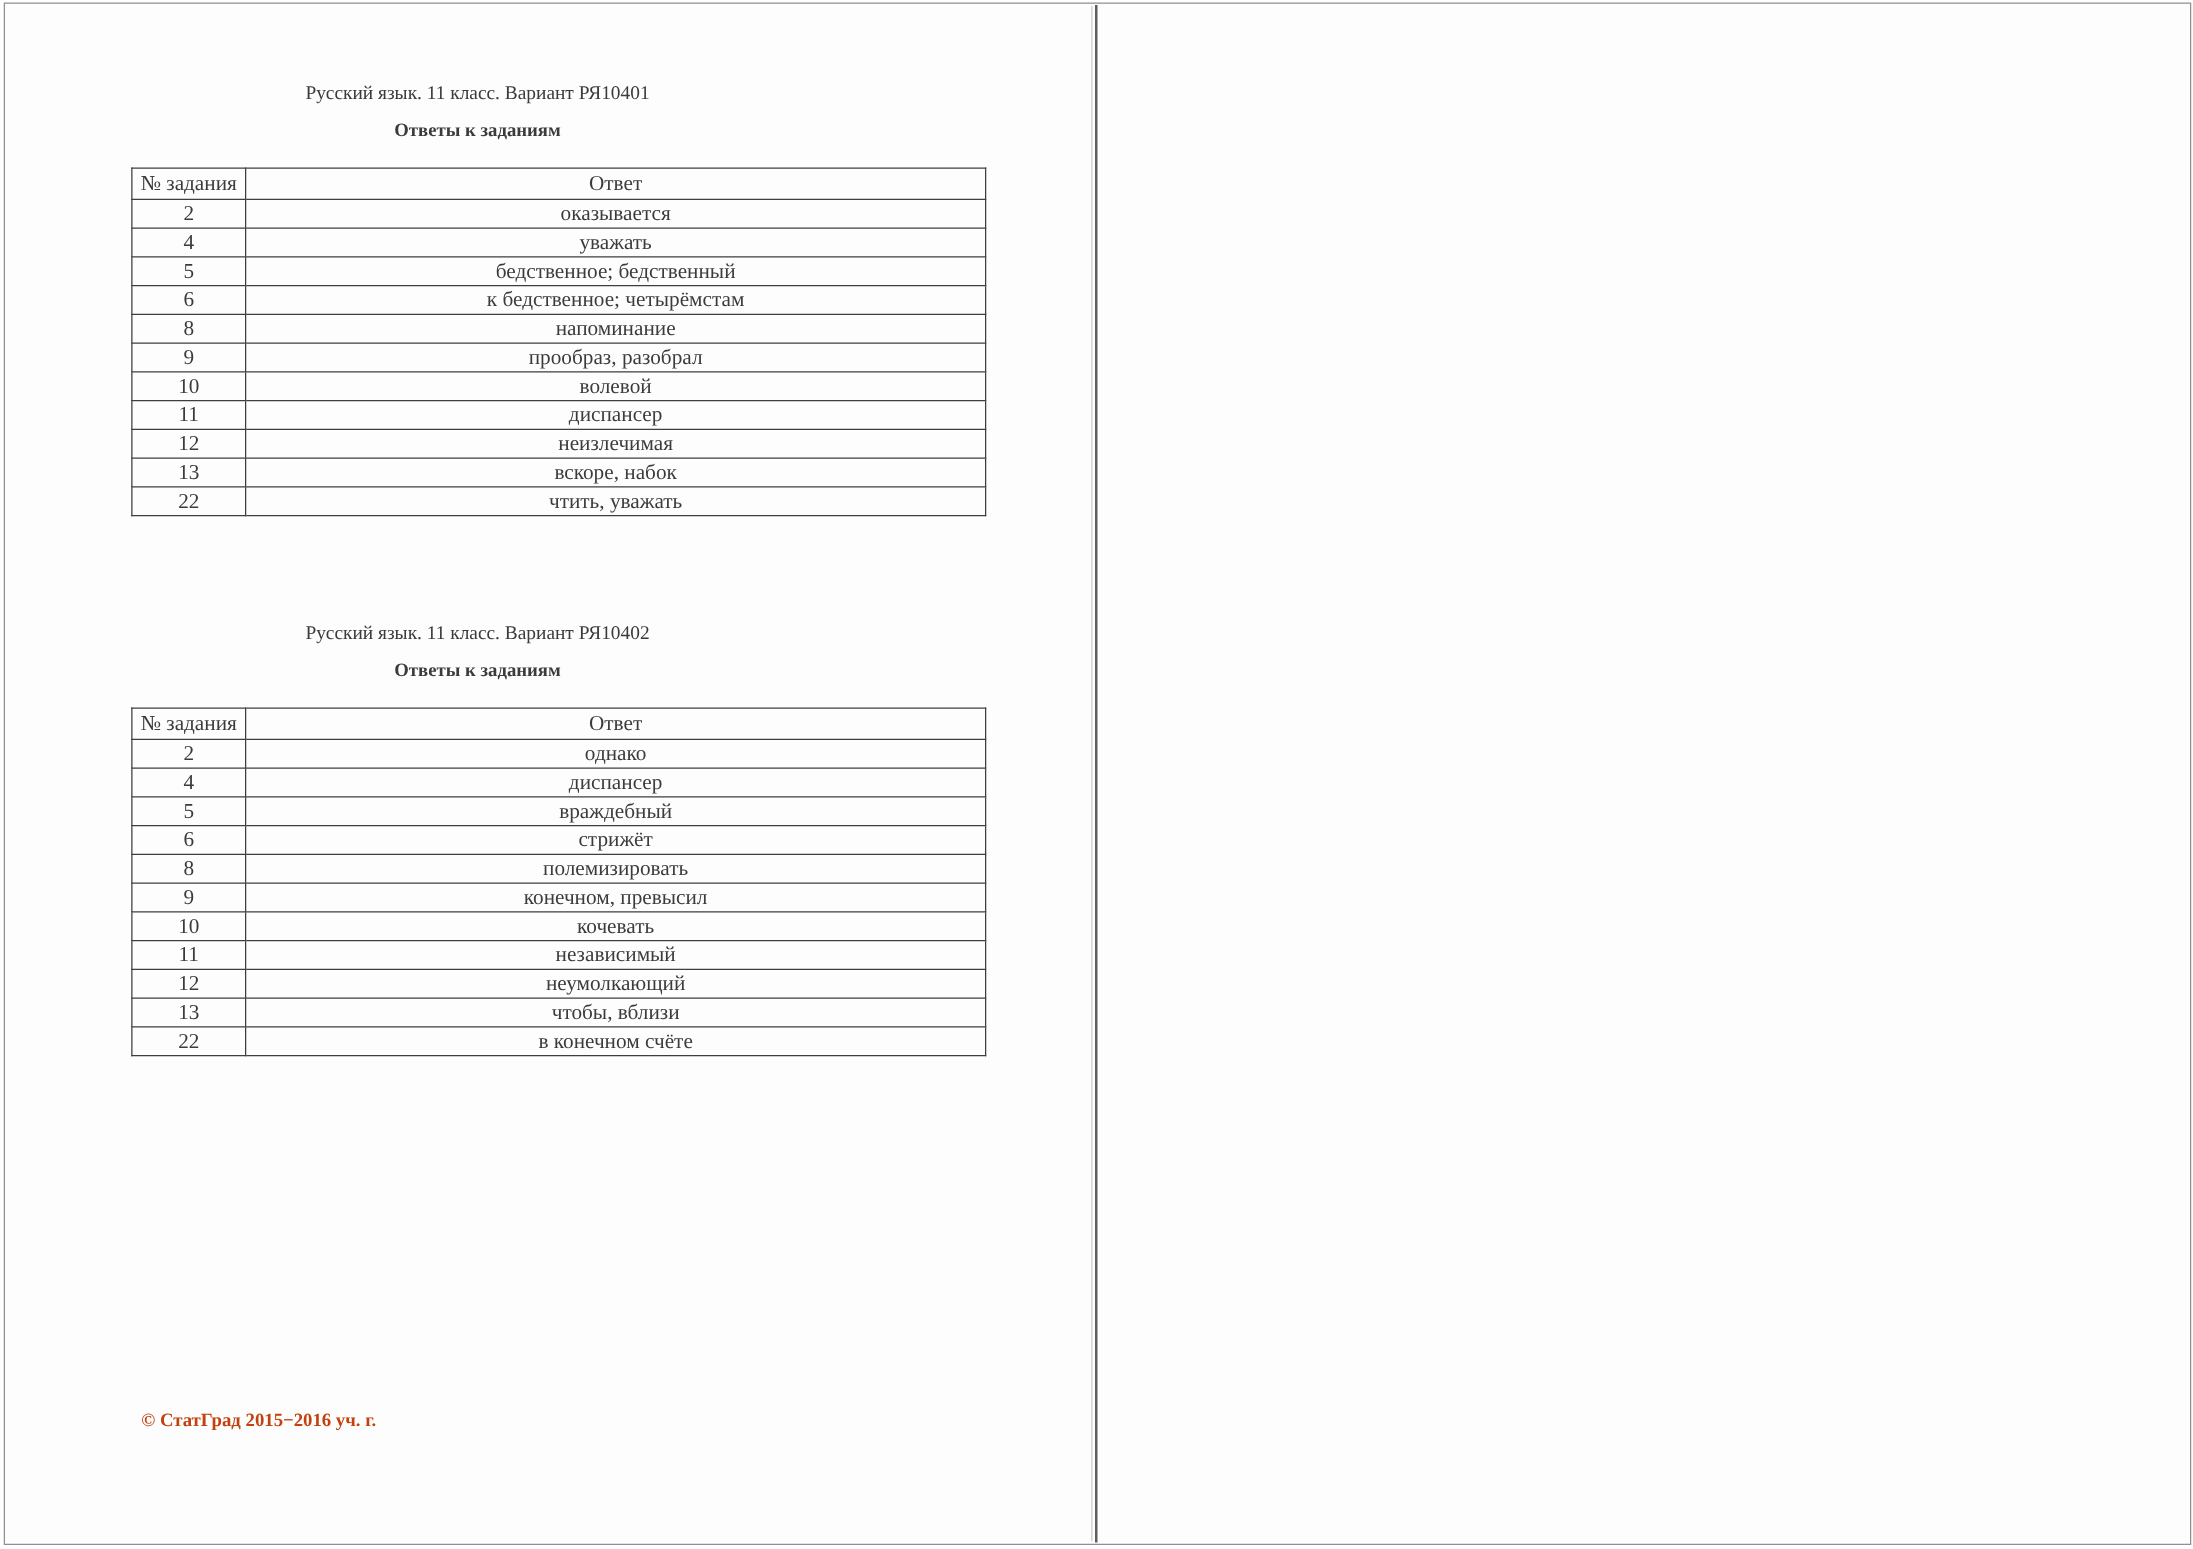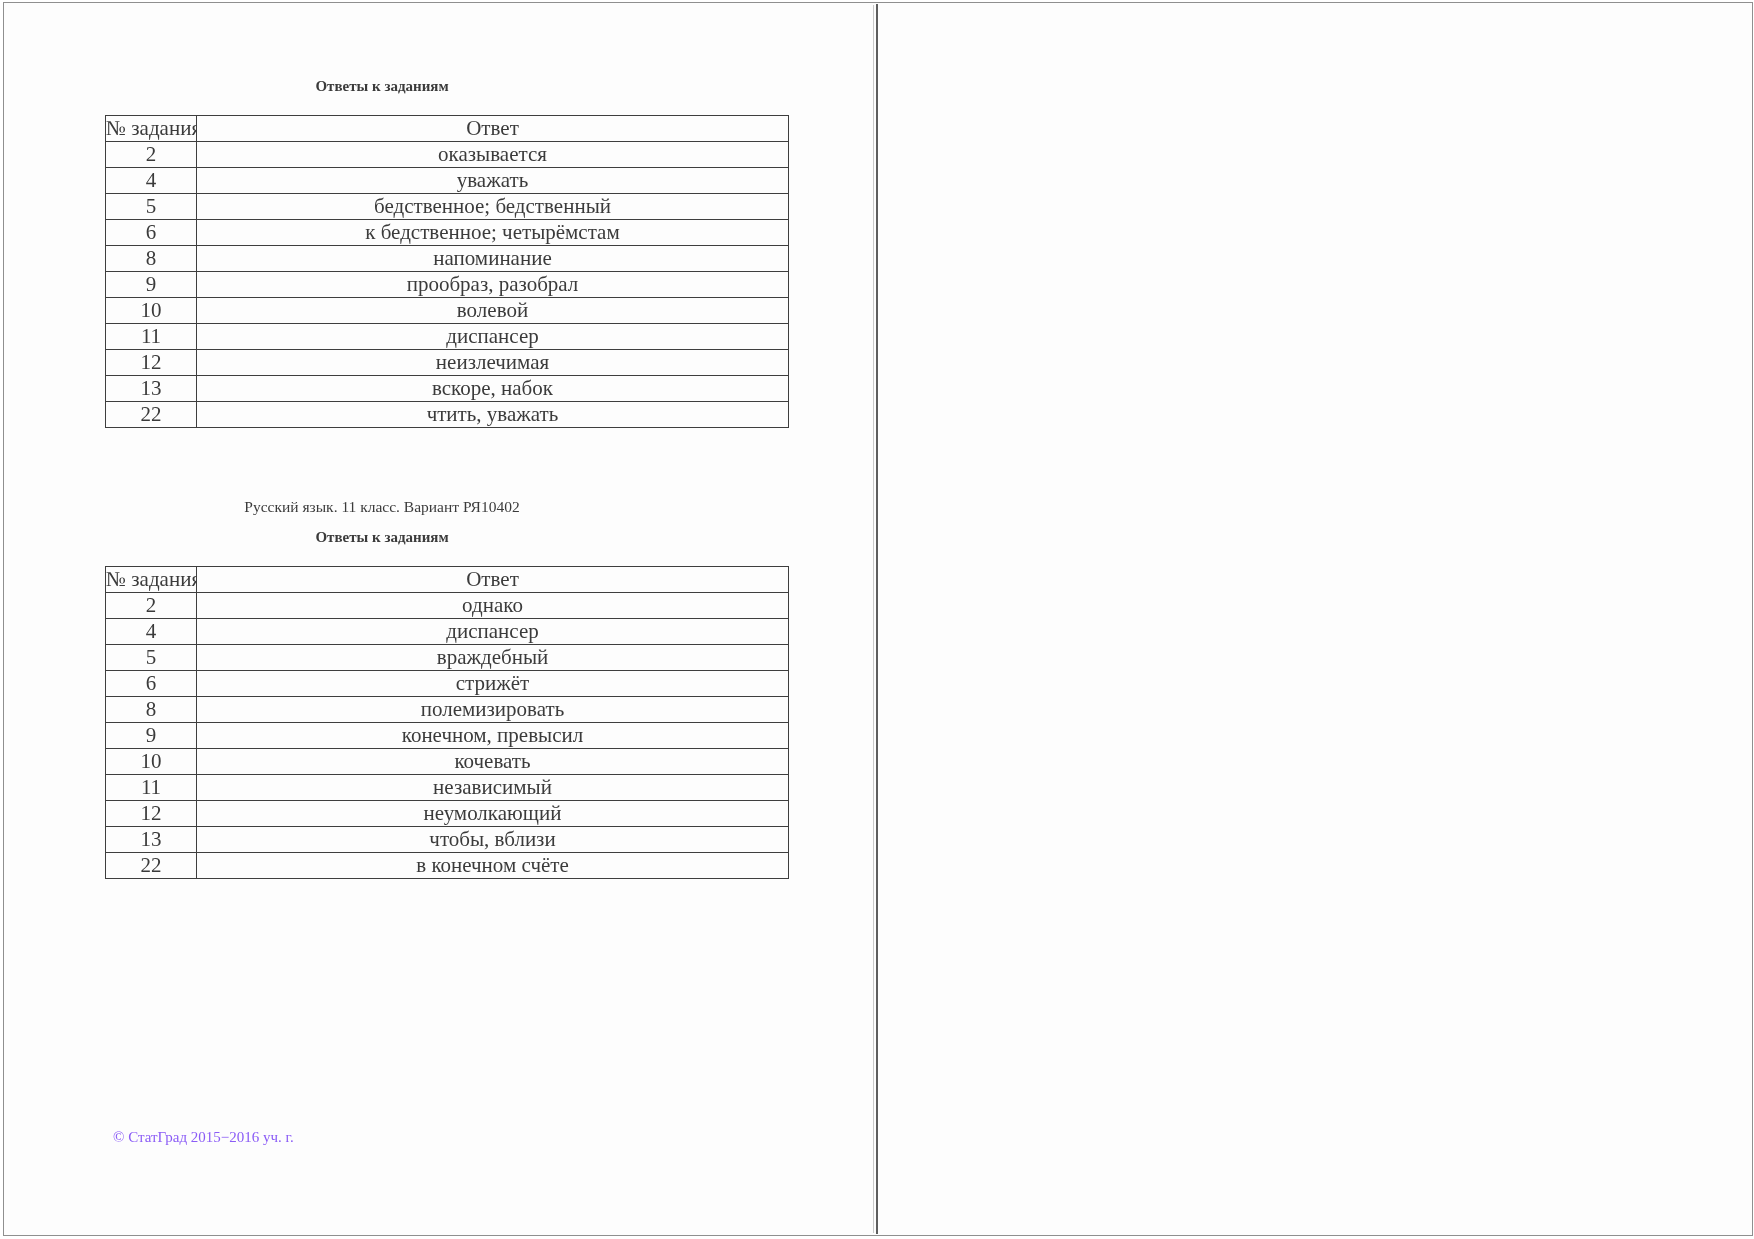--- a/index.html
+++ b/index.html
@@ -66,49 +66,51 @@
   }
   table.answers-table {
     margin-top: 19px;
     width: 684px;
     border-collapse: collapse;
     table-layout: fixed;
   }
   table.answers-table th,
   table.answers-table td {
     border: 1px solid #3e3e3e;
-    font-size: 21px;
+    font-size: 17px;
     font-weight: normal;
     color: #3b3b3b;
     text-align: center;
     padding: 0;
     overflow: hidden;
     white-space: nowrap;
   }
   table.answers-table th { height: 24px; }
   table.answers-table td { height: 22px; }
   .col-num { width: 90px; }
   .footer {
     position: absolute;
     left: 109px;
     top: 1126px;
     font-size: 15px;
-    color: #8b5cf6;
-    white-space: nowrap;
+    color: #c2410c;
+    white-space: nowrap;
+    font-weight: bold;
   }
 </style>
 </head>
 <body>
 
 <div class="canvas">
   <div class="sheet">
     <div class="page page-left">
       <div id="sections">
   <section class="answers-section sec-0">
     <div class="heading-block">
+      <div class="variant-header">Русский язык. 11 класс. Вариант РЯ10401</div>
       <div class="section-title">Ответы к заданиям</div>
     </div>
     <table class="answers-table">
       <thead>
         <tr>
           <th class="col-num">№ задания</th>
           <th class="col-ans">Ответ</th>
         </tr>
       </thead>
       <tbody>

